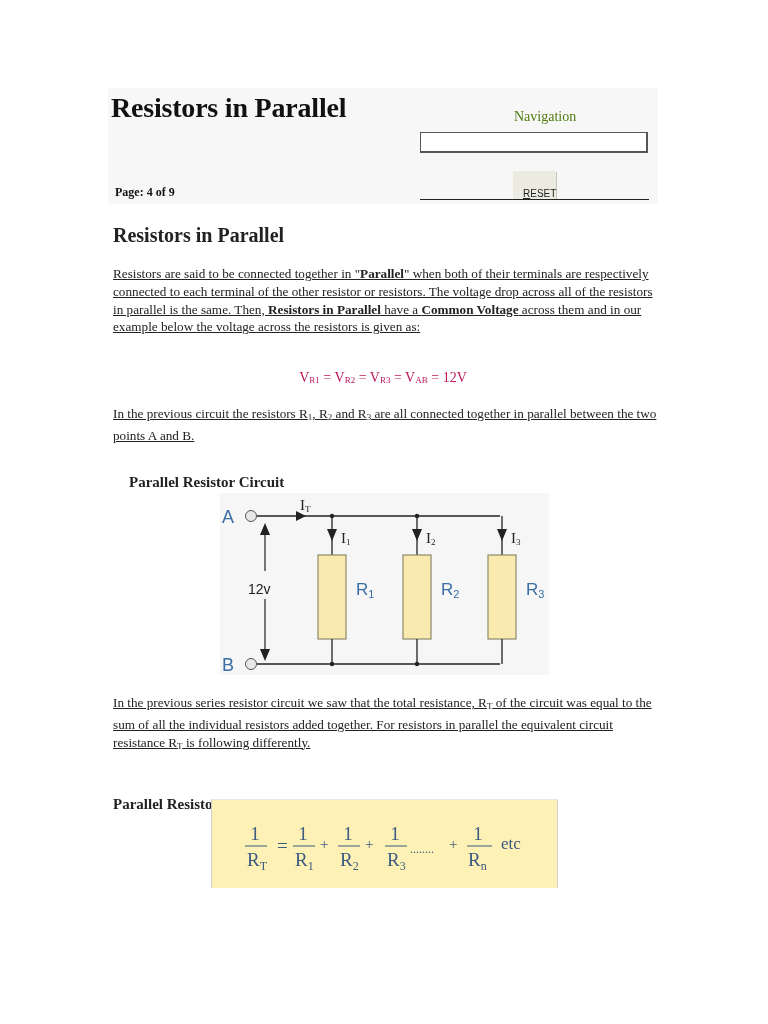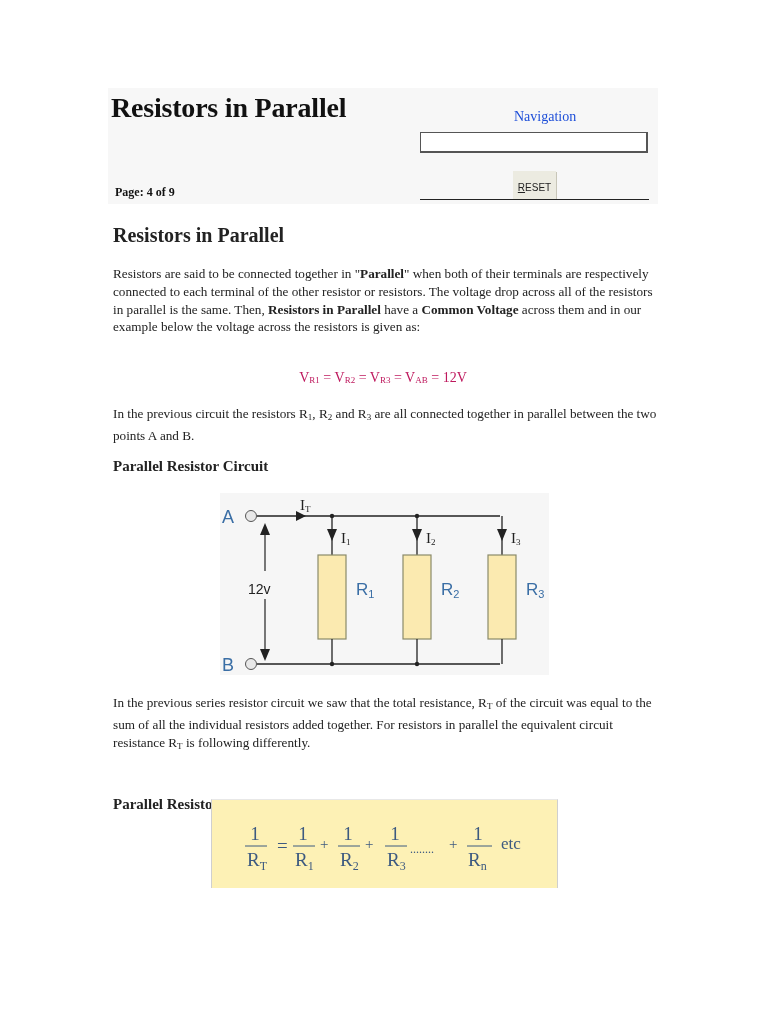--- a/index.html
+++ b/index.html
@@ -12,56 +12,56 @@
       background: #f7f7f7;
     }
     .header-title {
       position: absolute; left: 3px; top: 4px; font-size: 28px; font-weight: bold; color: #111;
       letter-spacing: -0.2px;
     }
     .page-indicator {
       position: absolute; left: 7px; top: 97px; font-size: 12px; font-weight: bold; color: #111;
     }
     .nav-label {
-      position: absolute; left: 406px; top: 21px; font-size: 14px; color: #1d4ed8;
+      position: absolute; left: 406px; top: 21px; font-size: 14px; color: #4d7c0f;
     }
     .nav-input {
       position: absolute; left: 312px; top: 44px; width: 228px; height: 21px;
       border: 1px solid #555; background: #fff; box-sizing: border-box; padding: 0;
       border-width: 1px 2px 2px 1px;
     }
     .reset-btn {
       position: absolute; left: 405px; top: 83px; width: 43px; height: 28px;
       background: #ecebe1; border: none; box-shadow: 1px 1px 0 #c8c6b8;
       font-family: "Liberation Sans", "DejaVu Sans", sans-serif; font-size: 10px; color: #222;
-      padding: 4px; text-align: center; line-height: 26px;
+      padding: 10px; text-align: center; line-height: 26px;
     }
     .reset-btn .u { text-decoration: underline; }
     .nav-rule {
       position: absolute; left: 312px; top: 111px; width: 229px; height: 1px; background: #222;
     }
 
     .content { position: absolute; left: 113px; top: 0; width: 545px; }
     .h1 {
       position: absolute; left: 0; top: 224px; font-size: 20px; font-weight: bold; color: #222;
     }
     .para {
-      position: absolute; left: 0; width: 545px; font-size: 13.2px; line-height: 17.8px; color: #222;
+      position: absolute; left: 0; width: 545px; font-size: 13.2px; line-height: 17.8px; color: #222; text-decoration: underline;
     }
     .p1 { top: 265px; }
     .p2 { top: 405px; }
     .p3 { top: 694px; }
     .eq-line {
       position: absolute; left: 0; width: 540px; top: 370px; text-align: center; font-size: 14px; color: #be185d;
     }
     .eq-line sub { font-size: 9px; vertical-align: -1px; }
     .h2 {
       position: absolute; left: 0; font-size: 15px; font-weight: bold; color: #222;
     }
-    .h2a { top: 458px; }
+    .h2a { top: 474px; margin-left: 16px; }
     .h2b { top: 796px; }
     sub.s { font-size: 9px; vertical-align: -2px; }
 
     .circuit {
       position: absolute; left: 220px; top: 493px; width: 329px; height: 182px; background: #f6f6f6;
     }
     .equation-box {
       position: absolute; left: 211px; top: 799px; width: 345px; height: 88px;
       background: #fdf1b5; border-left: 1px solid #cfcfcf; border-right: 1px solid #cfcfcf;
       border-top: 1px solid #e8e8e8;

